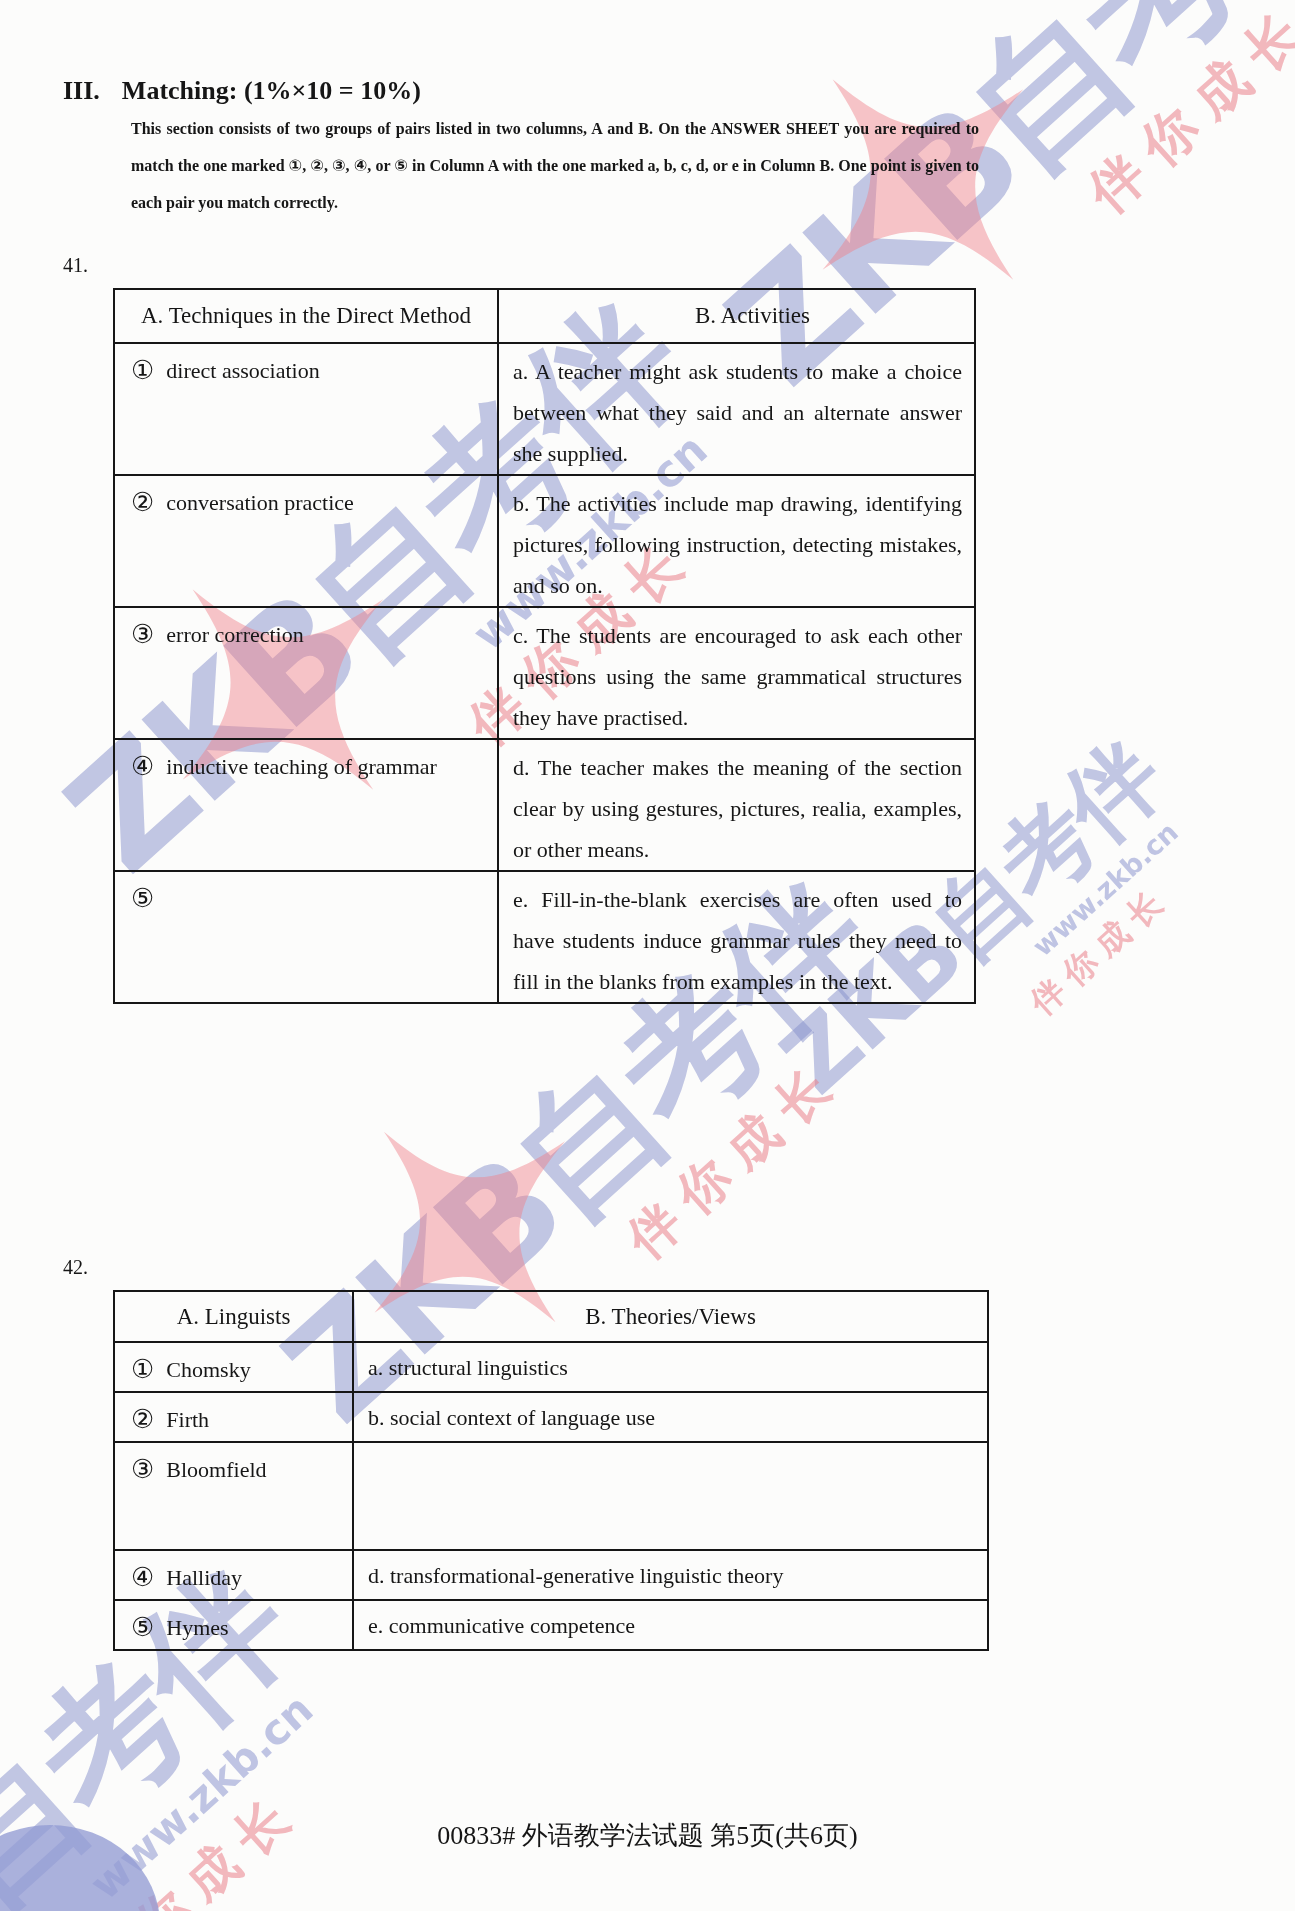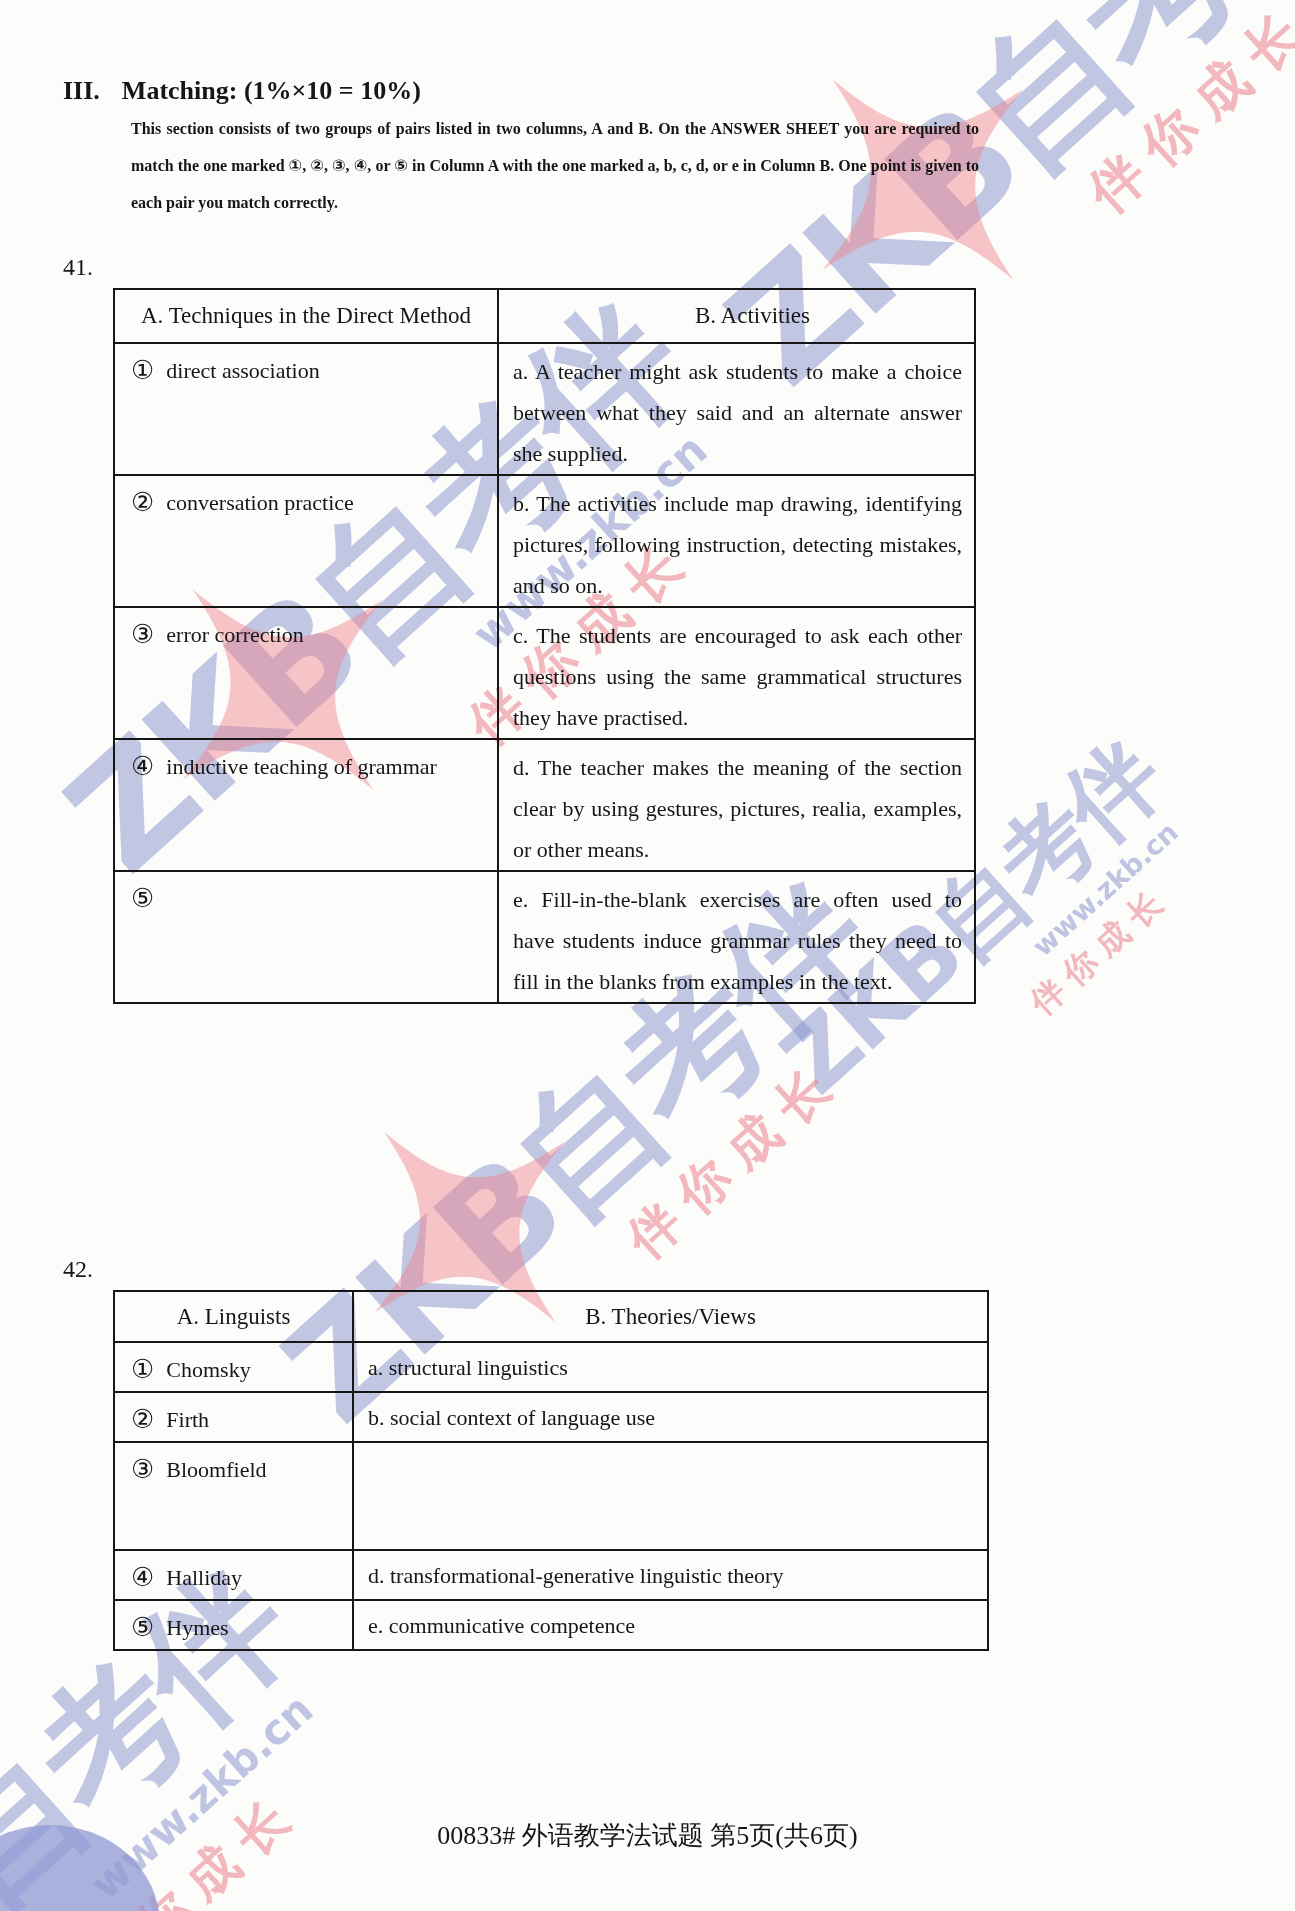--- a/index.html
+++ b/index.html
@@ -41,21 +41,21 @@
   .ink{position:absolute;inset:0;z-index:1;}
   .section-head{
     position:absolute;left:63px;top:76px;
     font-size:26px;font-weight:bold;display:flex;gap:22px;white-space:nowrap;
   }
   .instructions{
     position:absolute;left:131px;top:110px;width:848px;
     font-size:16px;font-weight:bold;line-height:37px;
     text-align:justify;
   }
-  .qlabel{position:absolute;font-size:24px;}
+  .qlabel{position:absolute;font-size:20px;}
   .q41-label{left:63px;top:254px;}
   .q42-label{left:63px;top:1256px;text-align:center;}
   .mtable{
     position:absolute;border:2px solid #161616;
     font-size:22px;background:transparent;
   }
   .t41{left:113px;top:288px;width:859px;}
   .t42{left:113px;top:1290px;width:872px;}
   .thead{display:flex;align-items:center;text-align:center;}
   .t41 .thead{height:52px;gap:32px;}

